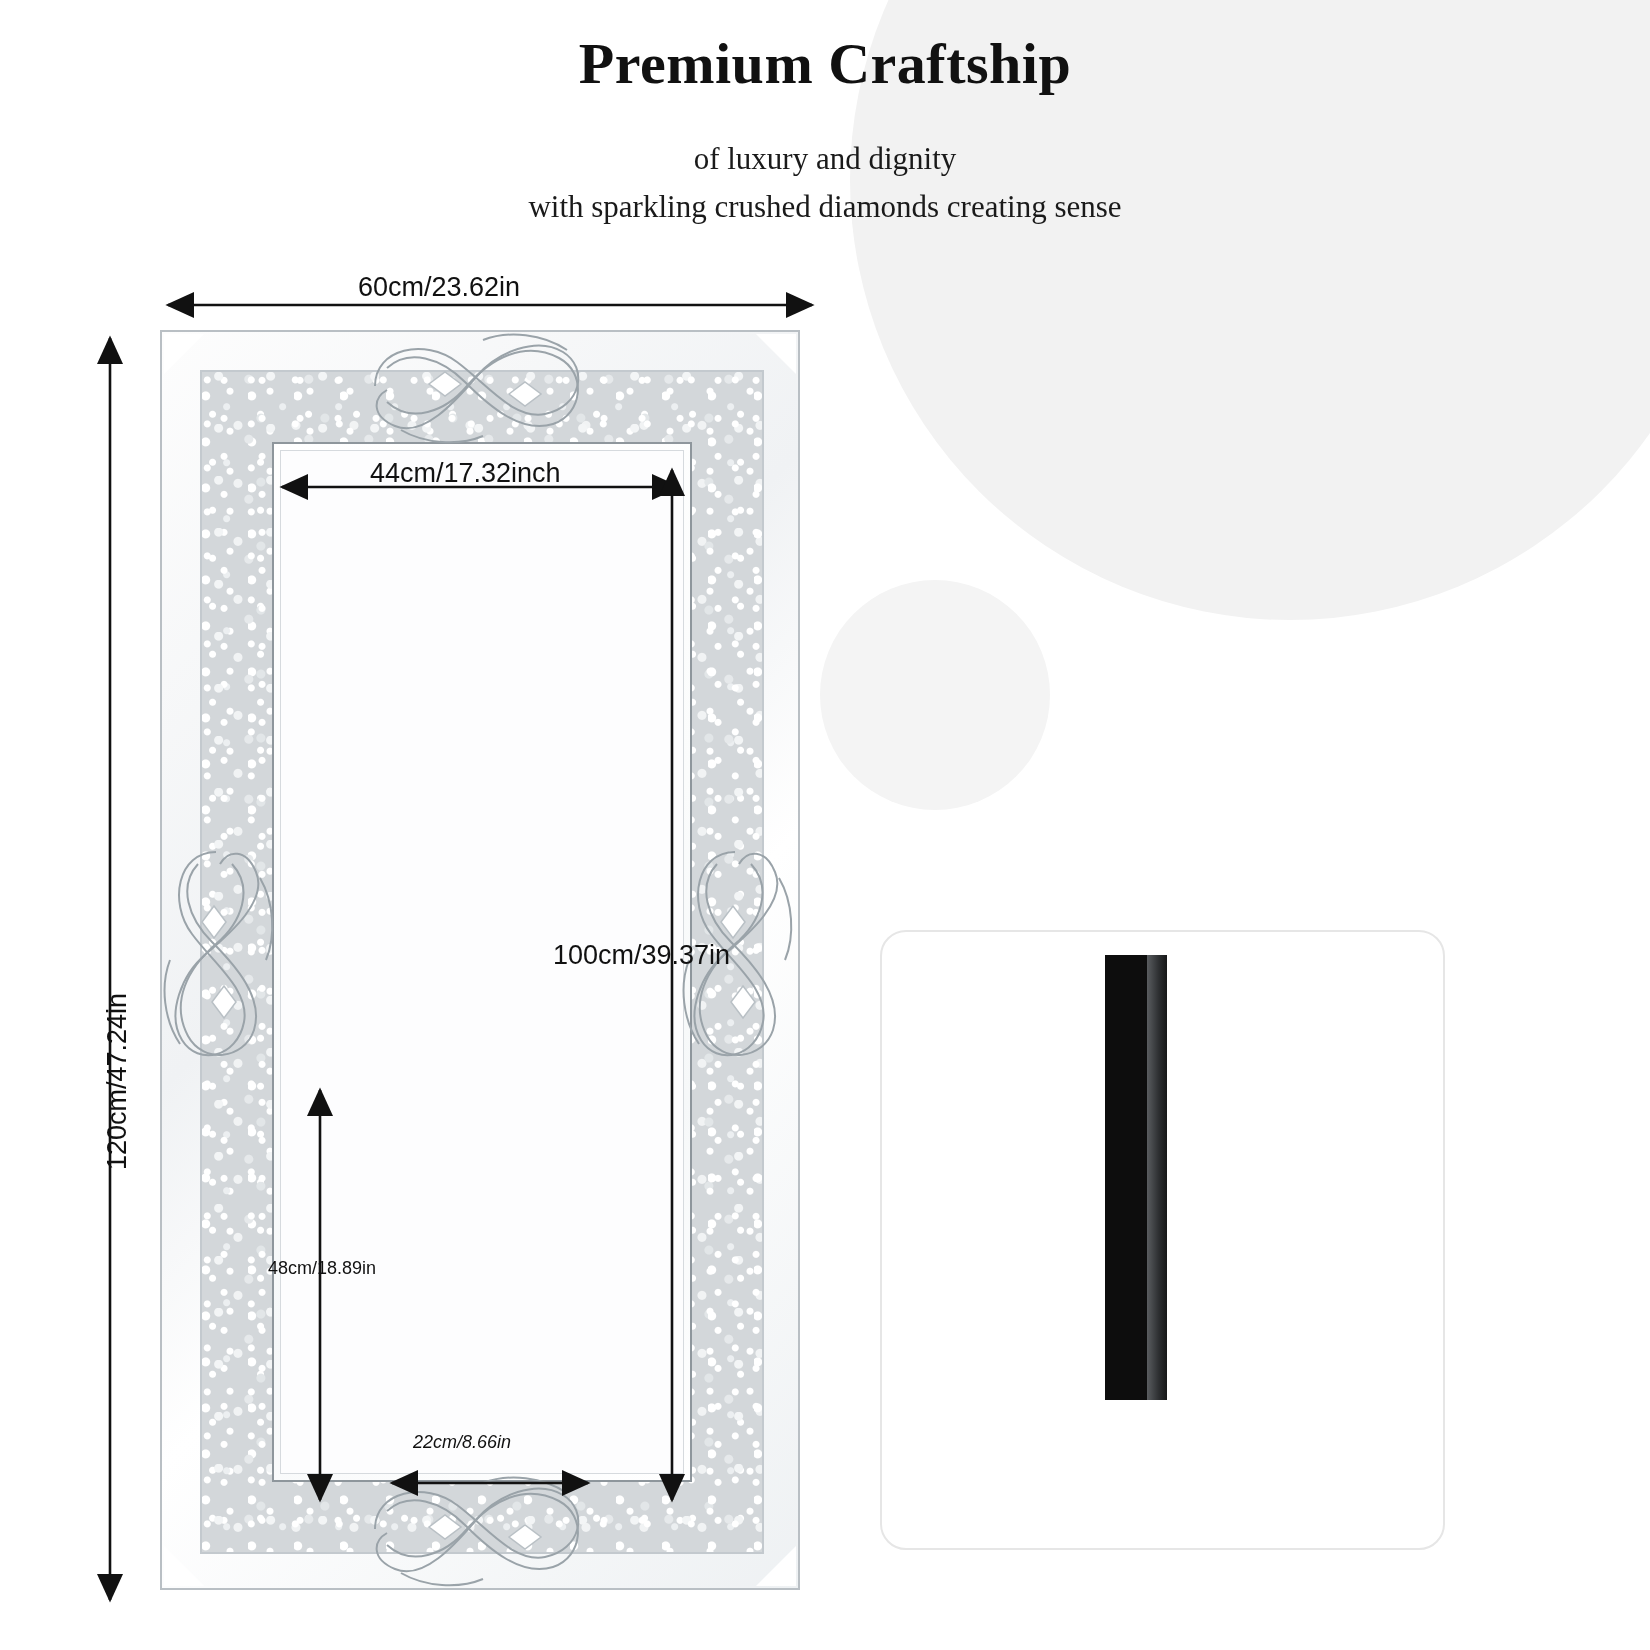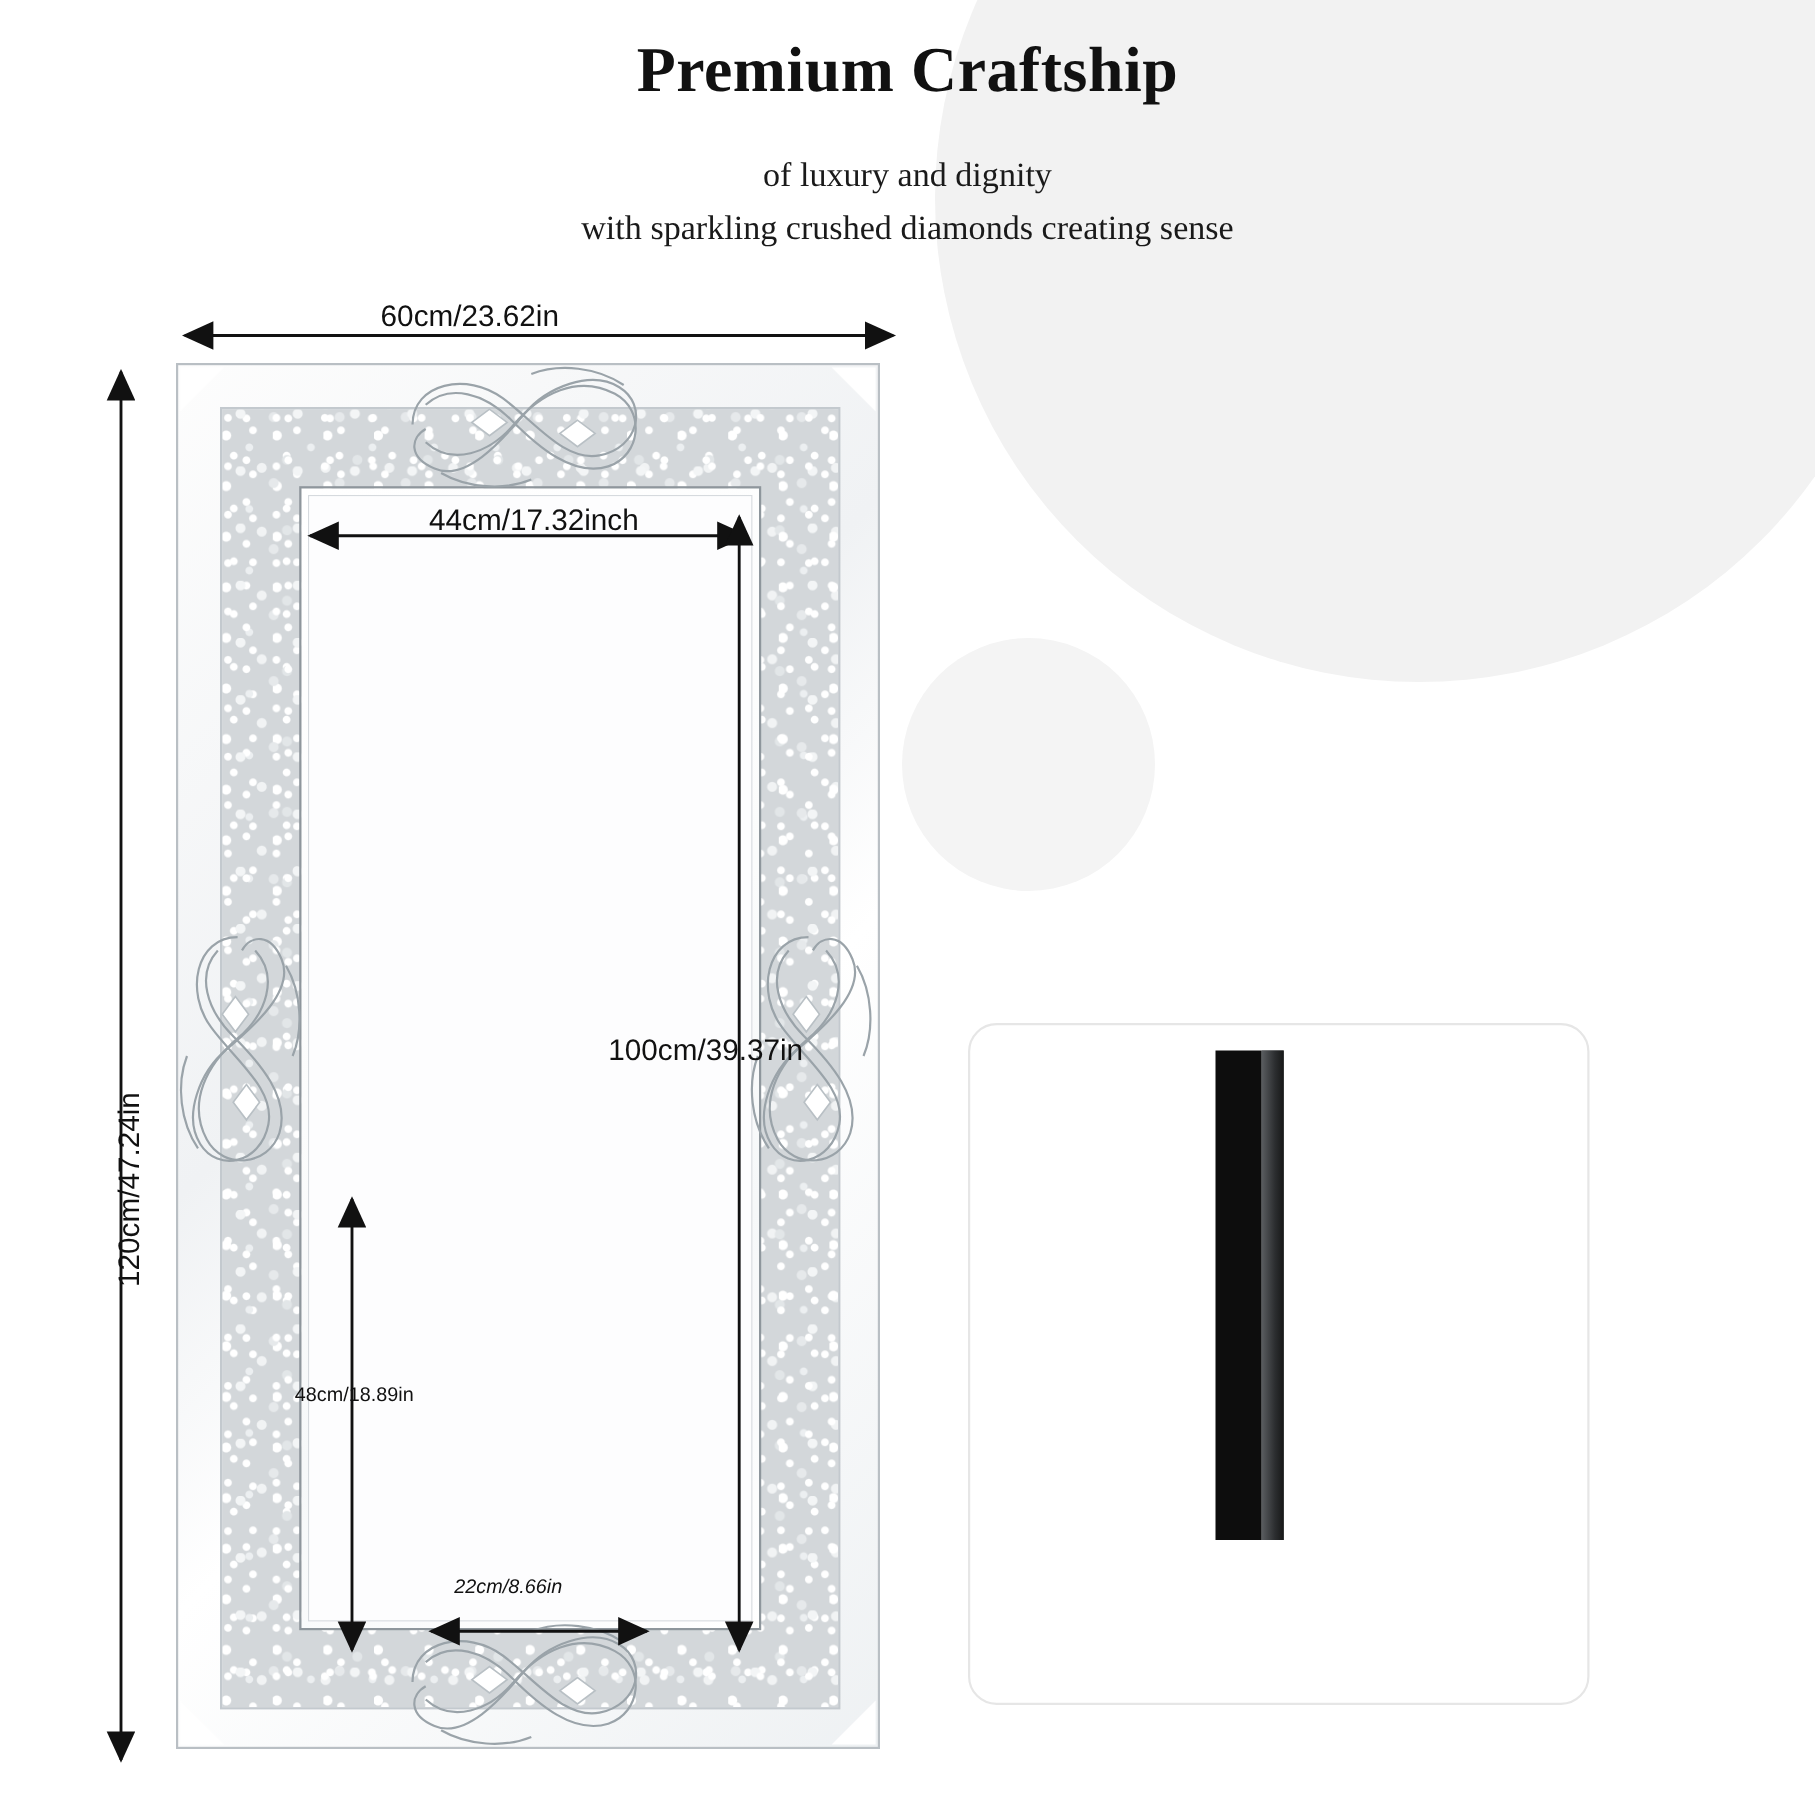--- a/index.html
+++ b/index.html
@@ -314,25 +314,25 @@
       <line x1="672" y1="470" x2="672" y2="1500" marker-start="url(#arrHs)" marker-end="url(#arrH)"></line>
 
       <line x1="320" y1="1090" x2="320" y2="1500" marker-start="url(#arrHs)" marker-end="url(#arrH)"></line>
 
       <line x1="392" y1="1483" x2="588" y2="1483" marker-start="url(#arrHs)" marker-end="url(#arrH)"></line>
 
       <line x1="1110" y1="1410" x2="1170" y2="1410" marker-start="url(#arrHs)" marker-end="url(#arrH)"></line>
     </g>
   </svg>
 
-  <div class="dim-label" style="left:346px; top:272px;">60cm/23.62in</div>
+  <div class="dim-label" style="left:358px; top:272px;">60cm/23.62in</div>
 
   <div class="dim-label vert" style="left:102px; top:1170px;">120cm/47.24in</div>
 
-  <div class="dim-label" style="left:390px; top:458px;">44cm/17.32inch</div>
+  <div class="dim-label" style="left:370px; top:458px;">44cm/17.32inch</div>
 
   <div class="dim-label" style="left:553px; top:940px;">100cm/39.37in</div>
 
   <div class="dim-label small" style="left:268px; top:1258px;">48cm/18.89in</div>
 
   <div class="dim-label small" style="left:413px; top:1432px;font-style:italic;">22cm/8.66in</div>
 
   <div class="thickness-card"></div>
   <div class="thickness-bar">
     <div class="tb-front"></div>

